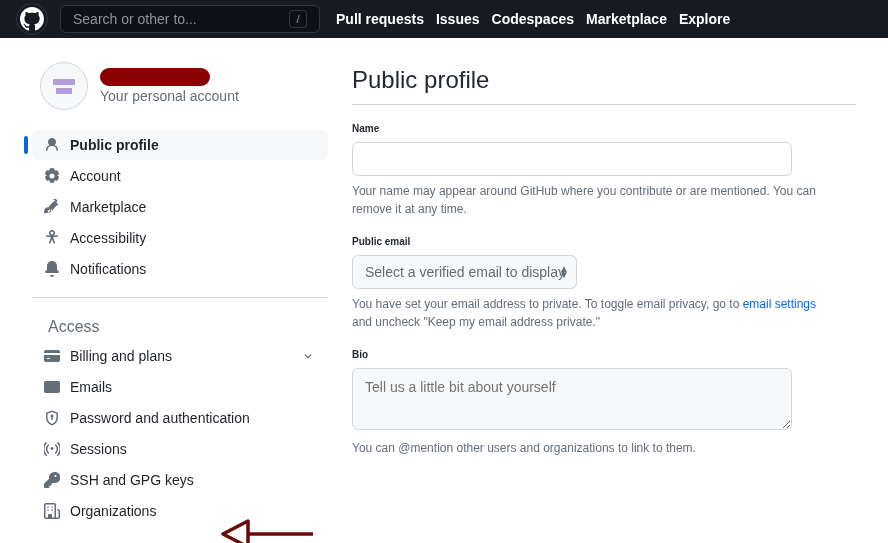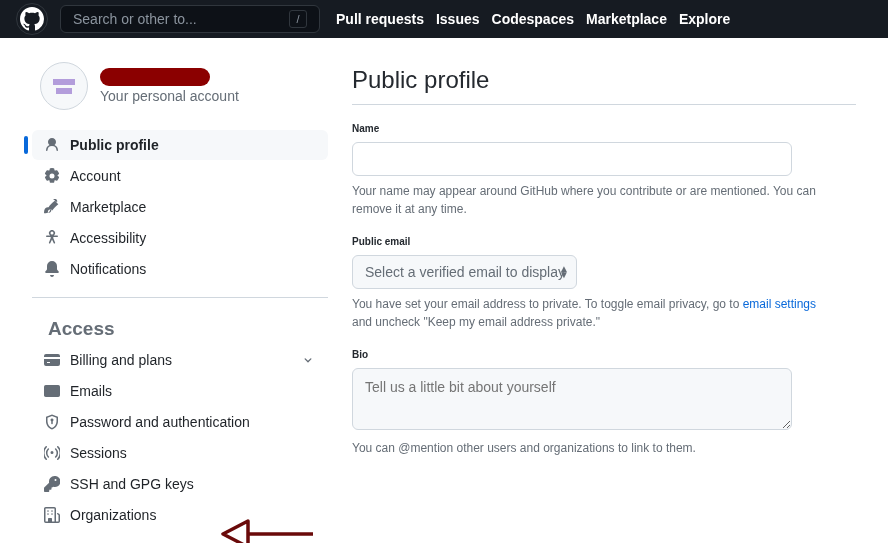--- a/index.html
+++ b/index.html
@@ -105,24 +105,24 @@
       color: #656d76;
     }
     .nav-section {
       list-style: none;
       border-bottom: 1px solid #d0d7de;
       padding-bottom: 12px;
       margin-bottom: 12px;
     }
     .nav-section:last-child { border-bottom: none; }
     .nav-section-title {
-      font-size: 19px;
+      font-size: 16px;
       color: #656d76;
       padding: 8px 16px 4px;
-      font-weight: 700;
+      font-weight: 400;
     }
     .nav-item {
       display: flex;
       align-items: center;
       gap: 10px;
       padding: 7px 12px;
       border-radius: 6px;
       cursor: pointer;
       font-size: 14px;
       color: #1f2328;

